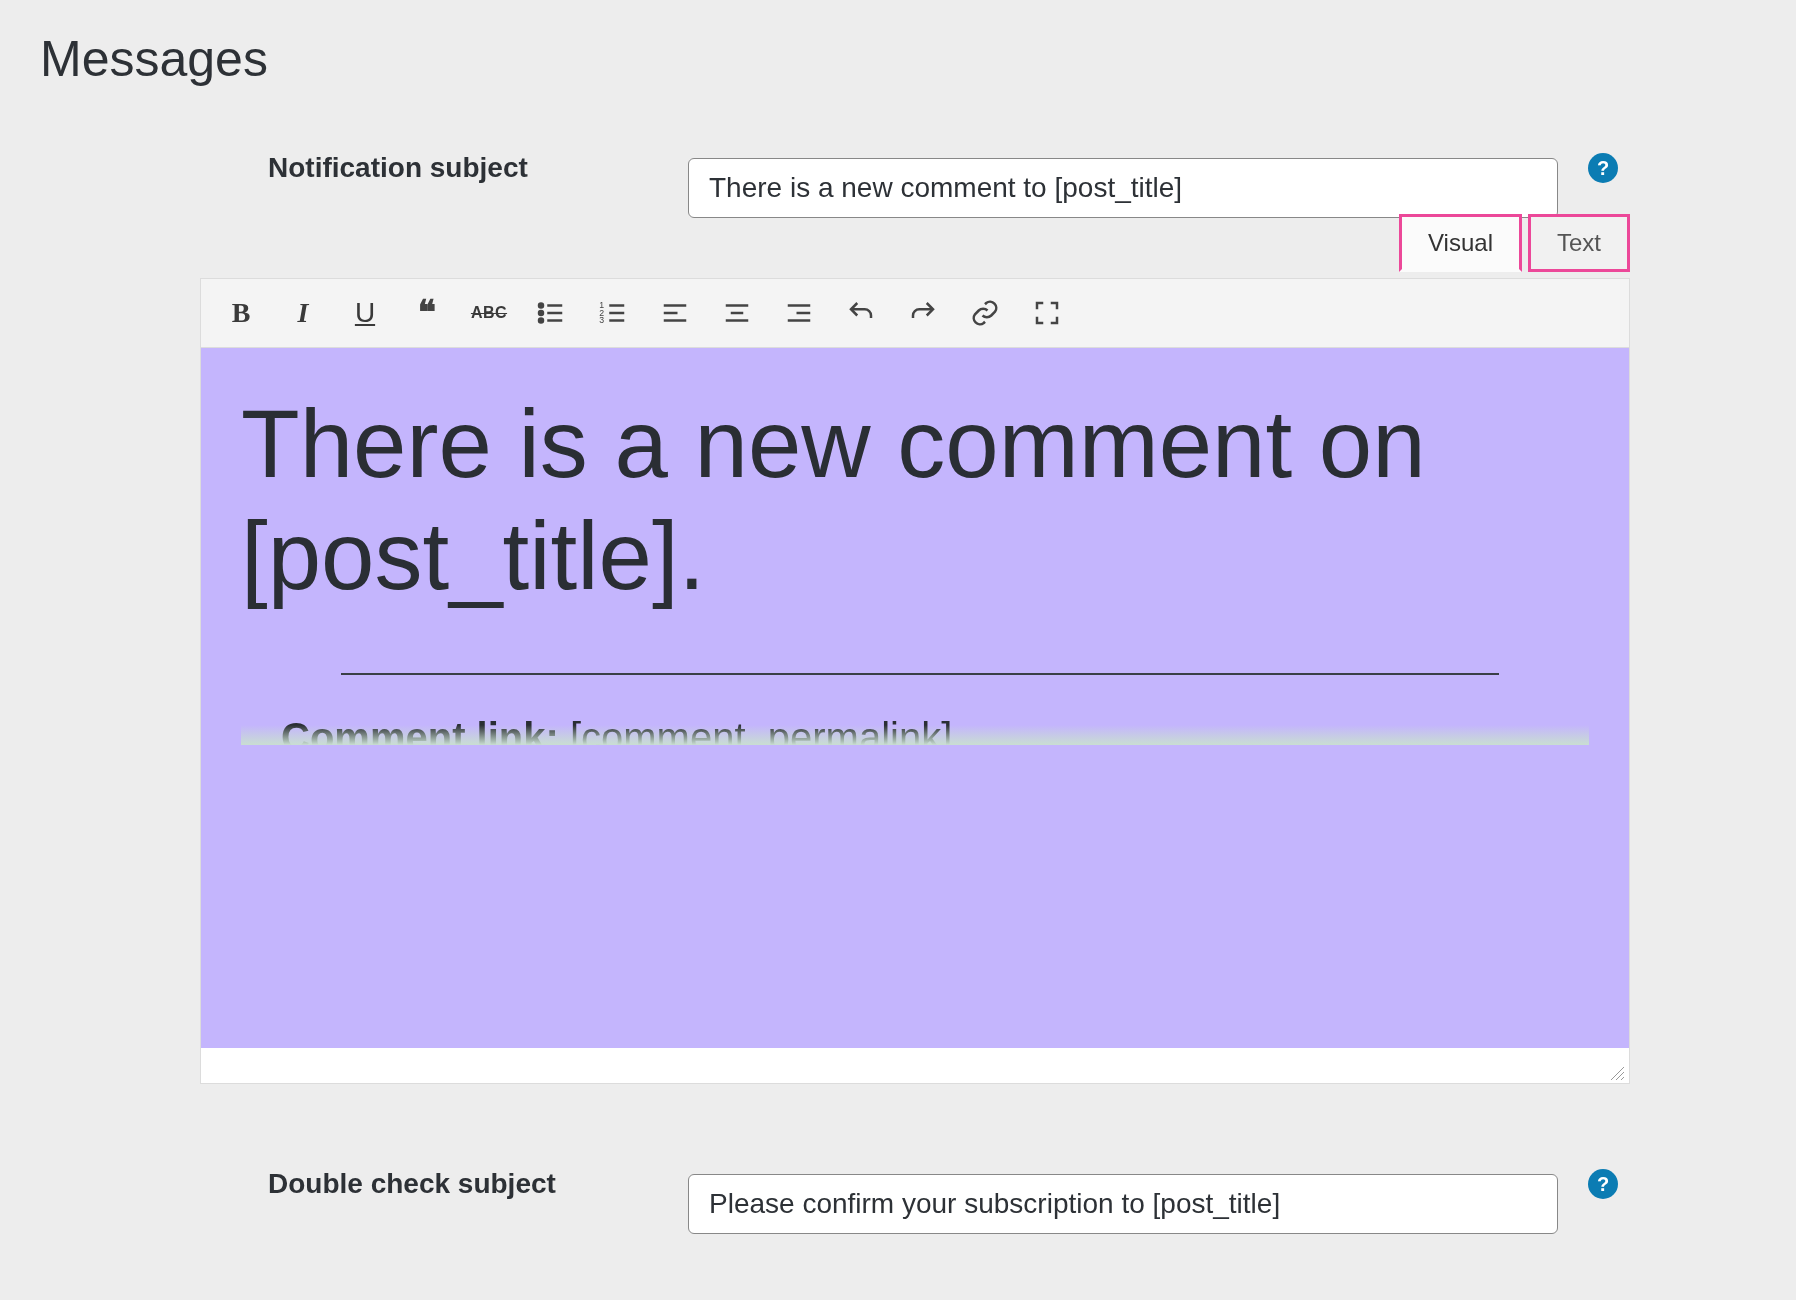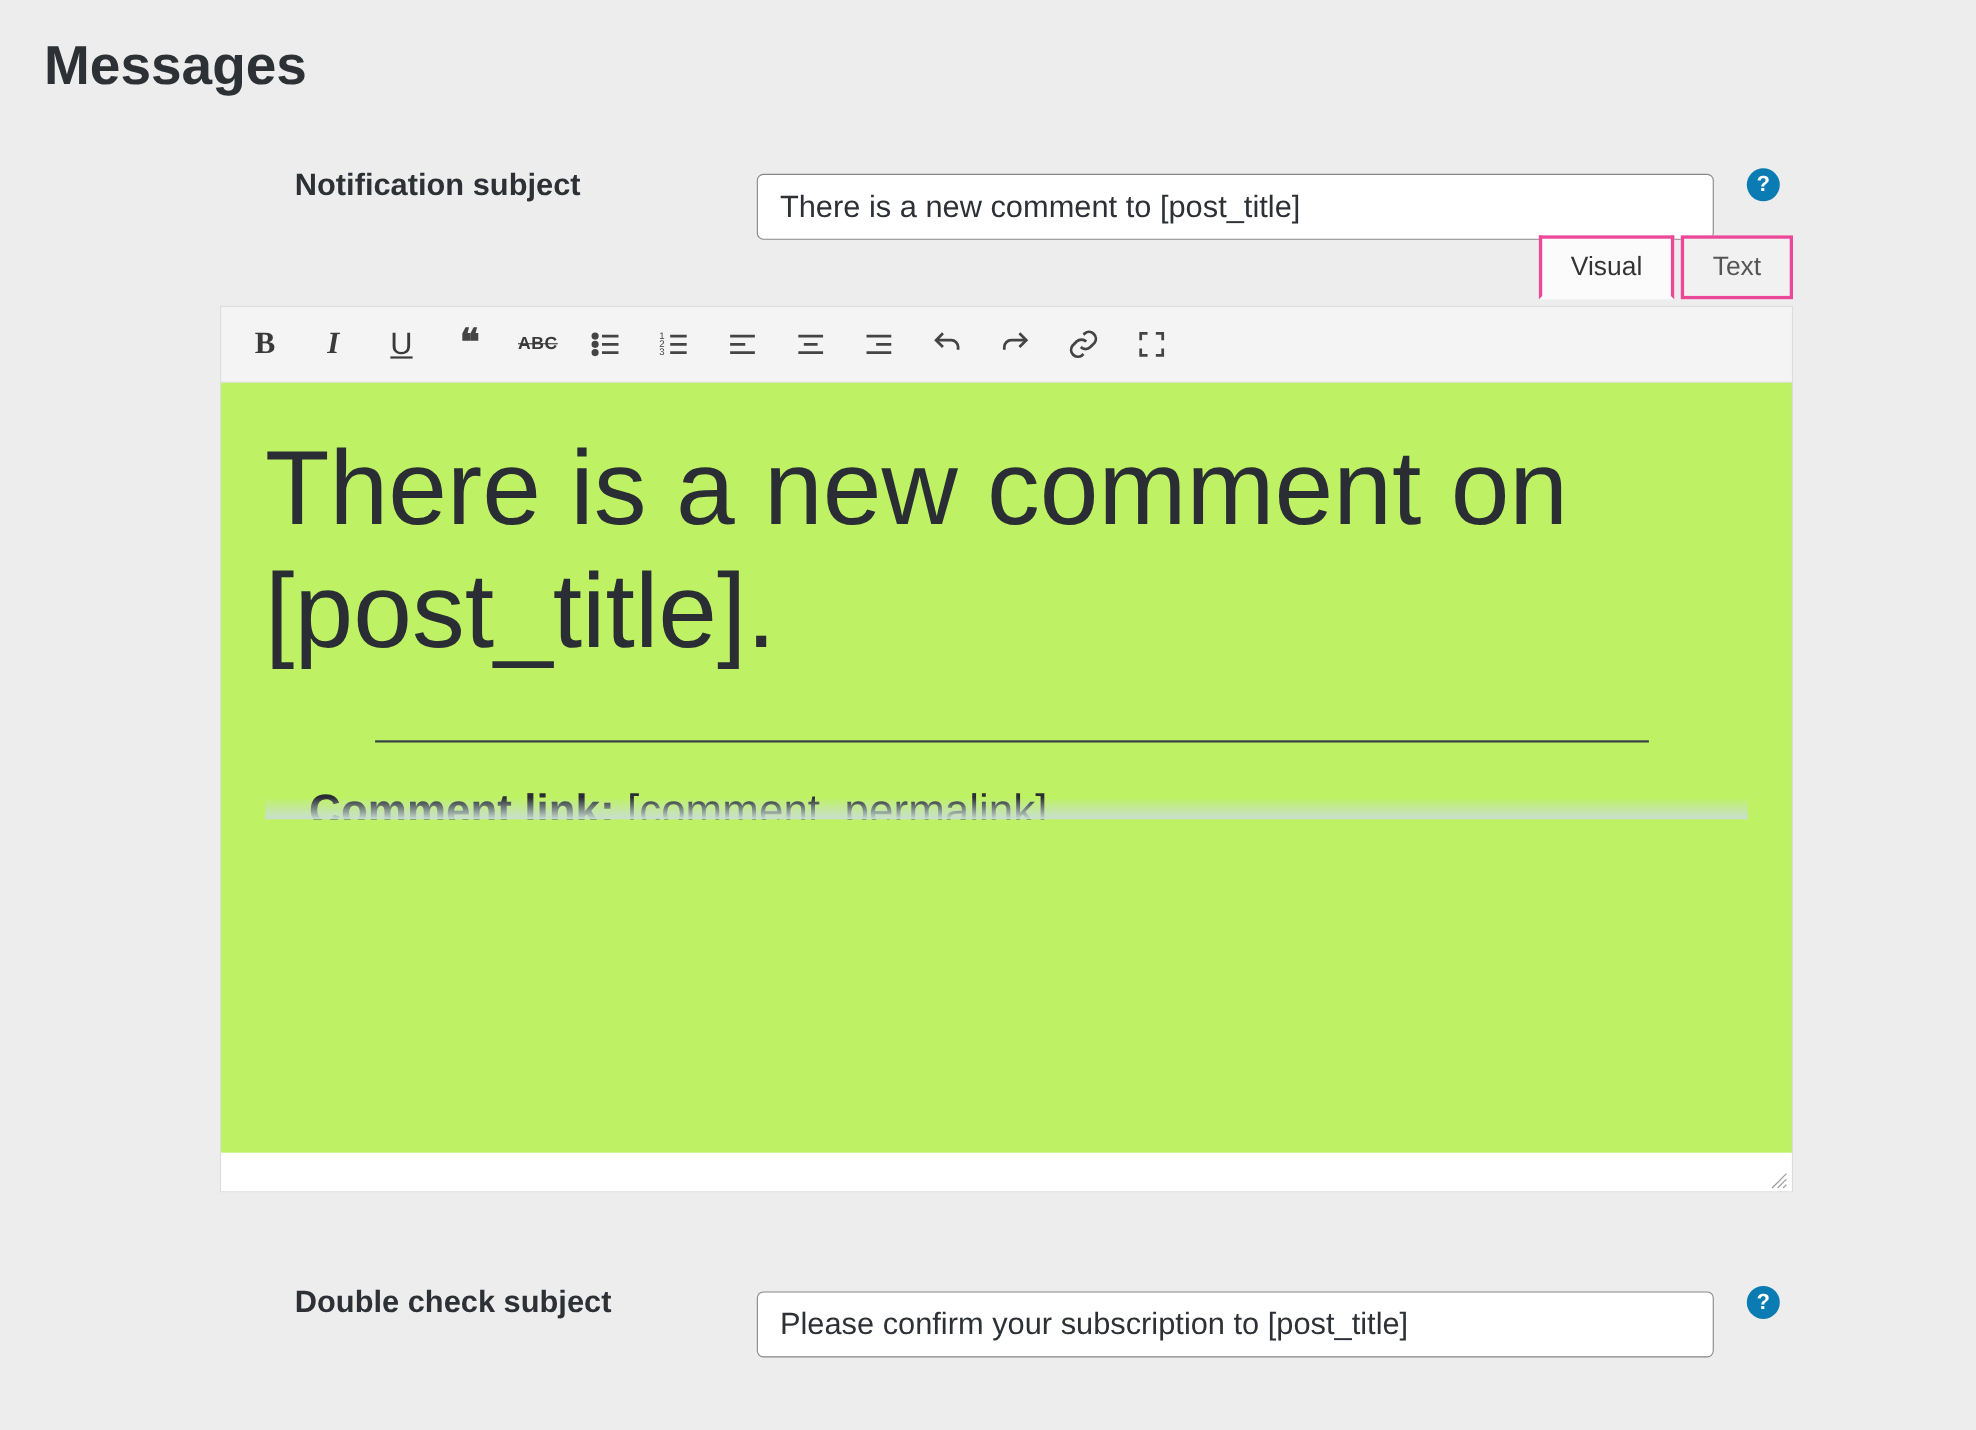--- a/index.html
+++ b/index.html
@@ -9,21 +9,21 @@
     color: #2a2e34;
     width: 1796px;
     height: 1300px;
     padding: 0;
   }
   .page {
     padding: 30px 40px;
   }
   h1.section-title {
     font-size: 50px;
-    font-weight: 700;
+    font-weight: 400;
     color: #2d3136;
     margin-bottom: 30px;
     margin-left: 0;
   }
   .row {
     display: flex;
     align-items: center;
     margin-bottom: 28px;
     padding-left: 90px;
     justify-content: center;
@@ -115,21 +115,21 @@
     cursor: pointer;
     border-radius: 4px;
   }
   .tbtn svg { width: 30px; height: 30px; stroke: #444; fill: none; stroke-width: 2; }
   .tbtn .glyph { font-size: 28px; font-weight: 700; font-family: Georgia, serif; color:#3a3a3a;}
   .tbtn .glyph.i { font-style: italic; font-family: serif; }
   .tbtn .glyph.u { text-decoration: underline; font-family: sans-serif; font-weight:400; }
   .tbtn .glyph.abc { font-size: 16px; text-decoration: line-through; font-weight: 600; font-family: sans-serif; letter-spacing: 0.5px;}
   .tbtn .quote { font-size: 34px; font-family: Georgia, serif; font-weight: 700; line-height: 0.4;}
   .editor-body {
-    background: #bef264;
+    background: #c4b5fd;
     border-left: 1px solid #dcdcdc;
     border-right: 1px solid #dcdcdc;
     padding: 40px 40px 10px 40px;
     height: 700px;
     overflow: hidden;
     position: relative;
   }
   .editor-body .headline {
     font-size: 96px;
     line-height: 1.17;

